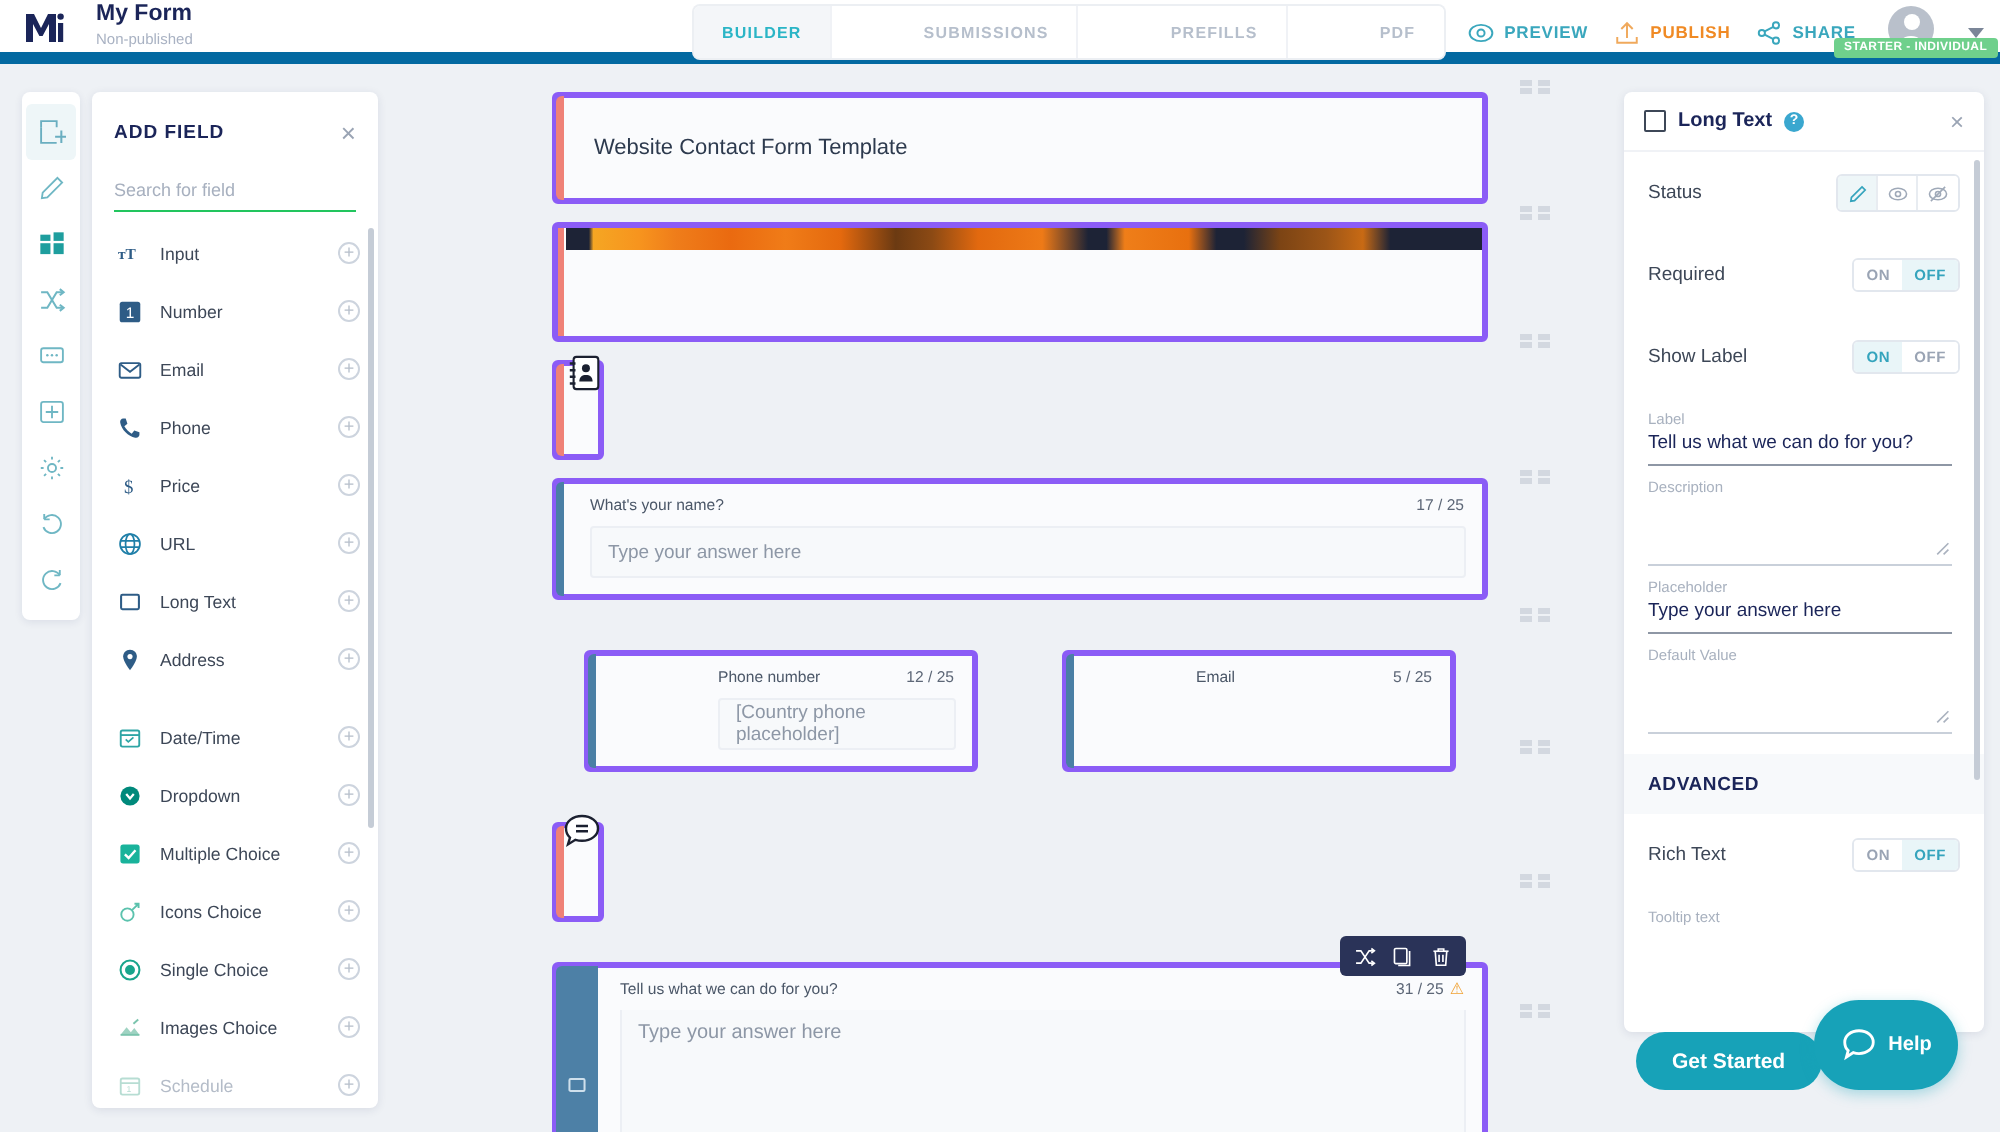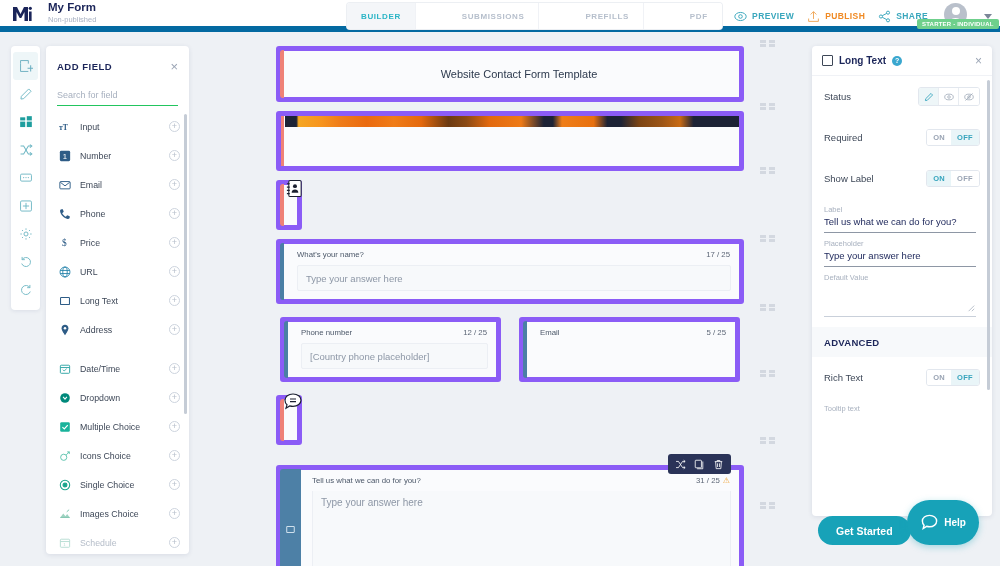--- a/index.html
+++ b/index.html
@@ -142,23 +142,22 @@
   }
 
   
   .canvas {
     position: absolute; left: 268px; top: 32px;
     width: 484px; height: 534px;
     overflow: hidden;
   }
   .block {
     position: relative; background: #fafbfd;
-    border: 5px solid #8b5cf6; border-radius: 3px;
+    border: 3px solid #8b5cf6; border-radius: 3px;
     margin: 0 8px 9px 8px;
-    justify-content: center;
   }
   .block .accent {
     position: absolute; left: -1px; top: -1px; bottom: -1px; width: 4px;
     border-radius: 3px 0 0 3px;
   }
   .accent-red { background: #ef8177; }
   .accent-blue { background: #4a7fa5; }
 
   .title-block { height: 56px; display: flex; align-items: center; padding-left: 18px; }
   .title-text { font-size: 11px; color: #2d3a4e; }
@@ -201,21 +200,21 @@
   .warn-tri { color: #f0a336; font-size: 8px; }
   .field-input {
     margin: 0 8px 8px 16px; min-height: 26px;
     background: #f7f9fb; border: 1px solid #eceff4; border-radius: 2px;
     display: flex; align-items: center; padding: 0 8px;
     font-size: 9.5px; color: #8d97a6;
   }
   .field-input.filled { color: #566173; }
 
   .row2 { display: flex; margin: 0 8px 9px 8px; gap: 10px; }
-  .row2 .block { margin: 4px; flex: 1; }
+  .row2 .block { margin: 16px; flex: 1; padding-left: 48px; }
 
   .longtext-block { margin: 0 8px 0 8px; position: relative; }
   .longtext-block .accent-wide {
     position: absolute; left: -1px; top: -1px; bottom: -1px; width: 21px;
     background: #4d80a6; border-radius: 3px 0 0 3px;
     display: flex; align-items: center; justify-content: center;
   }
   .lt-head { padding-left: 31px; }
   .lt-area {
     margin: 0 8px 0 31px; height: 98px;
@@ -880,20 +879,30 @@
       <span class="tg on">ON</span>
       <span class="tg">OFF</span>
     </span>
   </div>
 
   <div class="pr-field">
     <div class="pr-flabel">Label</div>
     <div class="pr-fval">Tell us what we can do for you?</div>
   </div>
 
+  <div class="pr-field">
+    <div class="pr-flabel">Description</div>
+    <div class="pr-fval pr-ftext">
+      <span class="grip2">
+        <svg width="8" height="8" viewBox="0 0 10 10" stroke="#aab2bf" stroke-width="1">
+            <path d="M9 2 L2 9 M9 6 L6 9"></path>
+          </svg>
+      </span>
+    </div>
+  </div>
 
   <div class="pr-field">
     <div class="pr-flabel">Placeholder</div>
     <div class="pr-fval">Type your answer here</div>
   </div>
 
   <div class="pr-field">
     <div class="pr-flabel">Default Value</div>
     <div class="pr-fval pr-ftext">
       <span class="grip2">

